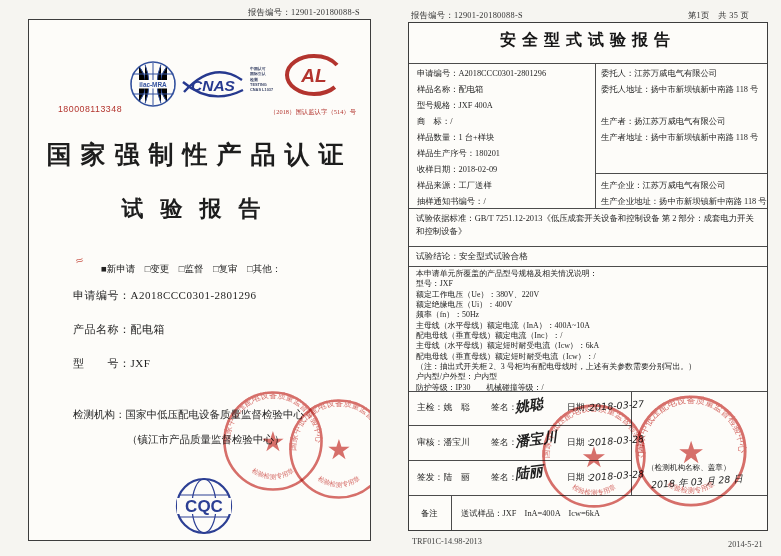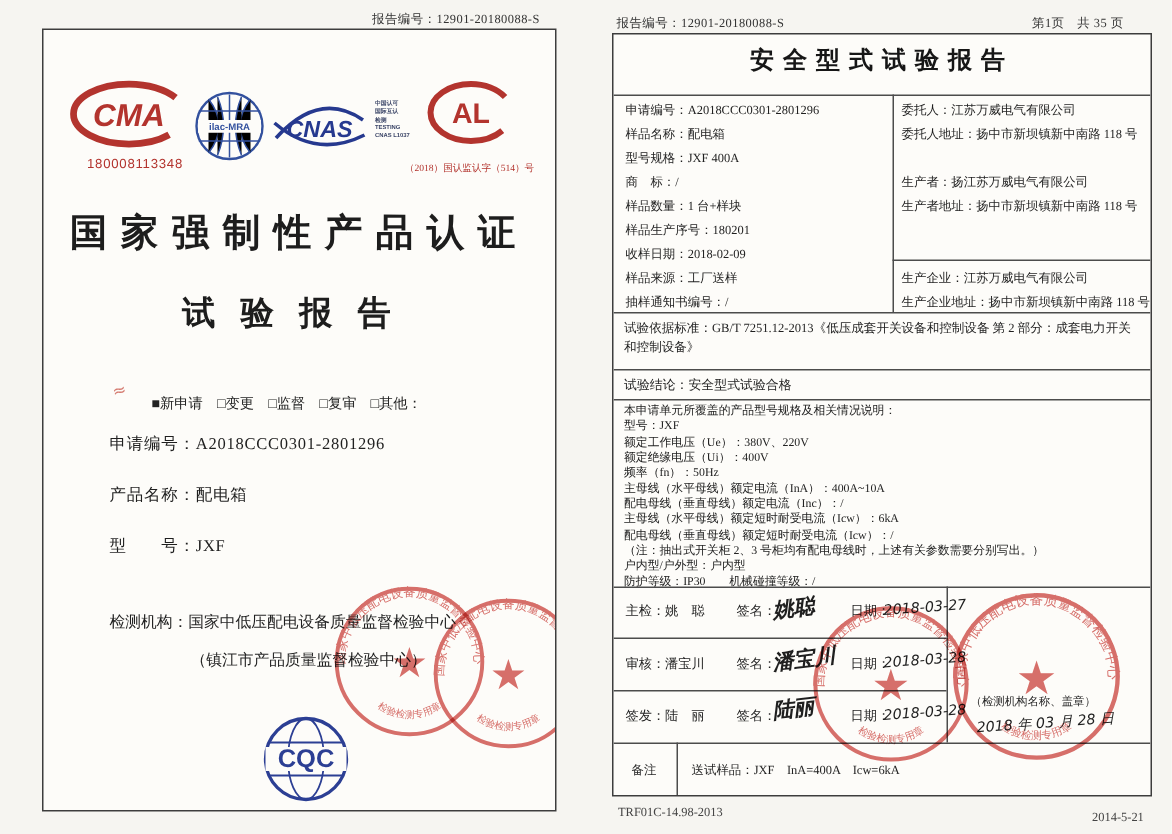--- a/index.html
+++ b/index.html
@@ -41,26 +41,20 @@
 </style>
 </head>
 <body>
 
 <div class="abs hdr" style="left:248px;top:7px;">报告编号：12901-20180088-S</div>
 <div class="abs hdr" style="left:411px;top:10px;">报告编号：12901-20180088-S</div>
 <div class="abs hdr" style="left:688px;top:10px;">第1页　共 35 页</div>
 
 <div class="page" id="left-page">
 
-  <div class="abs" style="left:16px;top:33px;width:82px;height:48px;">
-    <svg viewBox="0 0 82 48" width="82" height="48">
-      <ellipse cx="41" cy="23" rx="37" ry="20" fill="none" stroke="#b3342e" stroke-width="4.5" stroke-dasharray="152 34" stroke-dashoffset="-18"></ellipse>
-      <text x="41" y="31" text-anchor="middle" font-size="21" font-weight="bold" font-style="italic" fill="#b3342e">CMA</text>
-    </svg>
-  </div>
   <div class="abs rednum" style="left:16px;top:84px;width:90px;text-align:center;">180008113348</div>
 
   <div class="abs" style="left:100px;top:40px;width:48px;height:48px;">
     <svg viewBox="0 0 48 48" width="48" height="48">
       <circle cx="24" cy="24" r="22" fill="none" stroke="#33519e" stroke-width="1.6"></circle>
       <g stroke="#33519e" stroke-width="1">
         <path d="M24 3 V45"></path>
           <path d="M10 6 Q24 24 10 42"></path>
           <path d="M38 6 Q24 24 38 42"></path>
         <path d="M16 4.5 Q24 24 16 43.5"></path>
@@ -81,21 +75,21 @@
     </svg>
   </div>
   <div class="abs cnas-side" style="left:221px;top:46px;">
     <div>中国认可</div>
     <div>国际互认</div>
     <div>检测</div>
     <div>TESTING</div>
     <div>CNAS L1037</div>
   </div>
 
-  <div class="abs" style="left:254px;top:32px;width:62px;height:46px;">
+  <div class="abs" style="left:254px;top:32px;width:62px;height:46px;font-style:italic;">
     <svg viewBox="0 0 62 46" width="62" height="46">
       <ellipse cx="31" cy="23" rx="27" ry="19" fill="none" stroke="#b3342e" stroke-width="4" stroke-dasharray="120 26" stroke-dashoffset="-14"></ellipse>
       <text x="31" y="30" text-anchor="middle" font-size="19" font-weight="bold" fill="#b3342e">AL</text>
     </svg>
   </div>
   <div class="abs redcap" style="left:222px;top:88px;width:124px;text-align:center;">（2018）国认监认字（514）号</div>
 
   <div class="abs title1">国家强制性产品认证</div>
   <div class="abs title2">试验报告</div>
 

